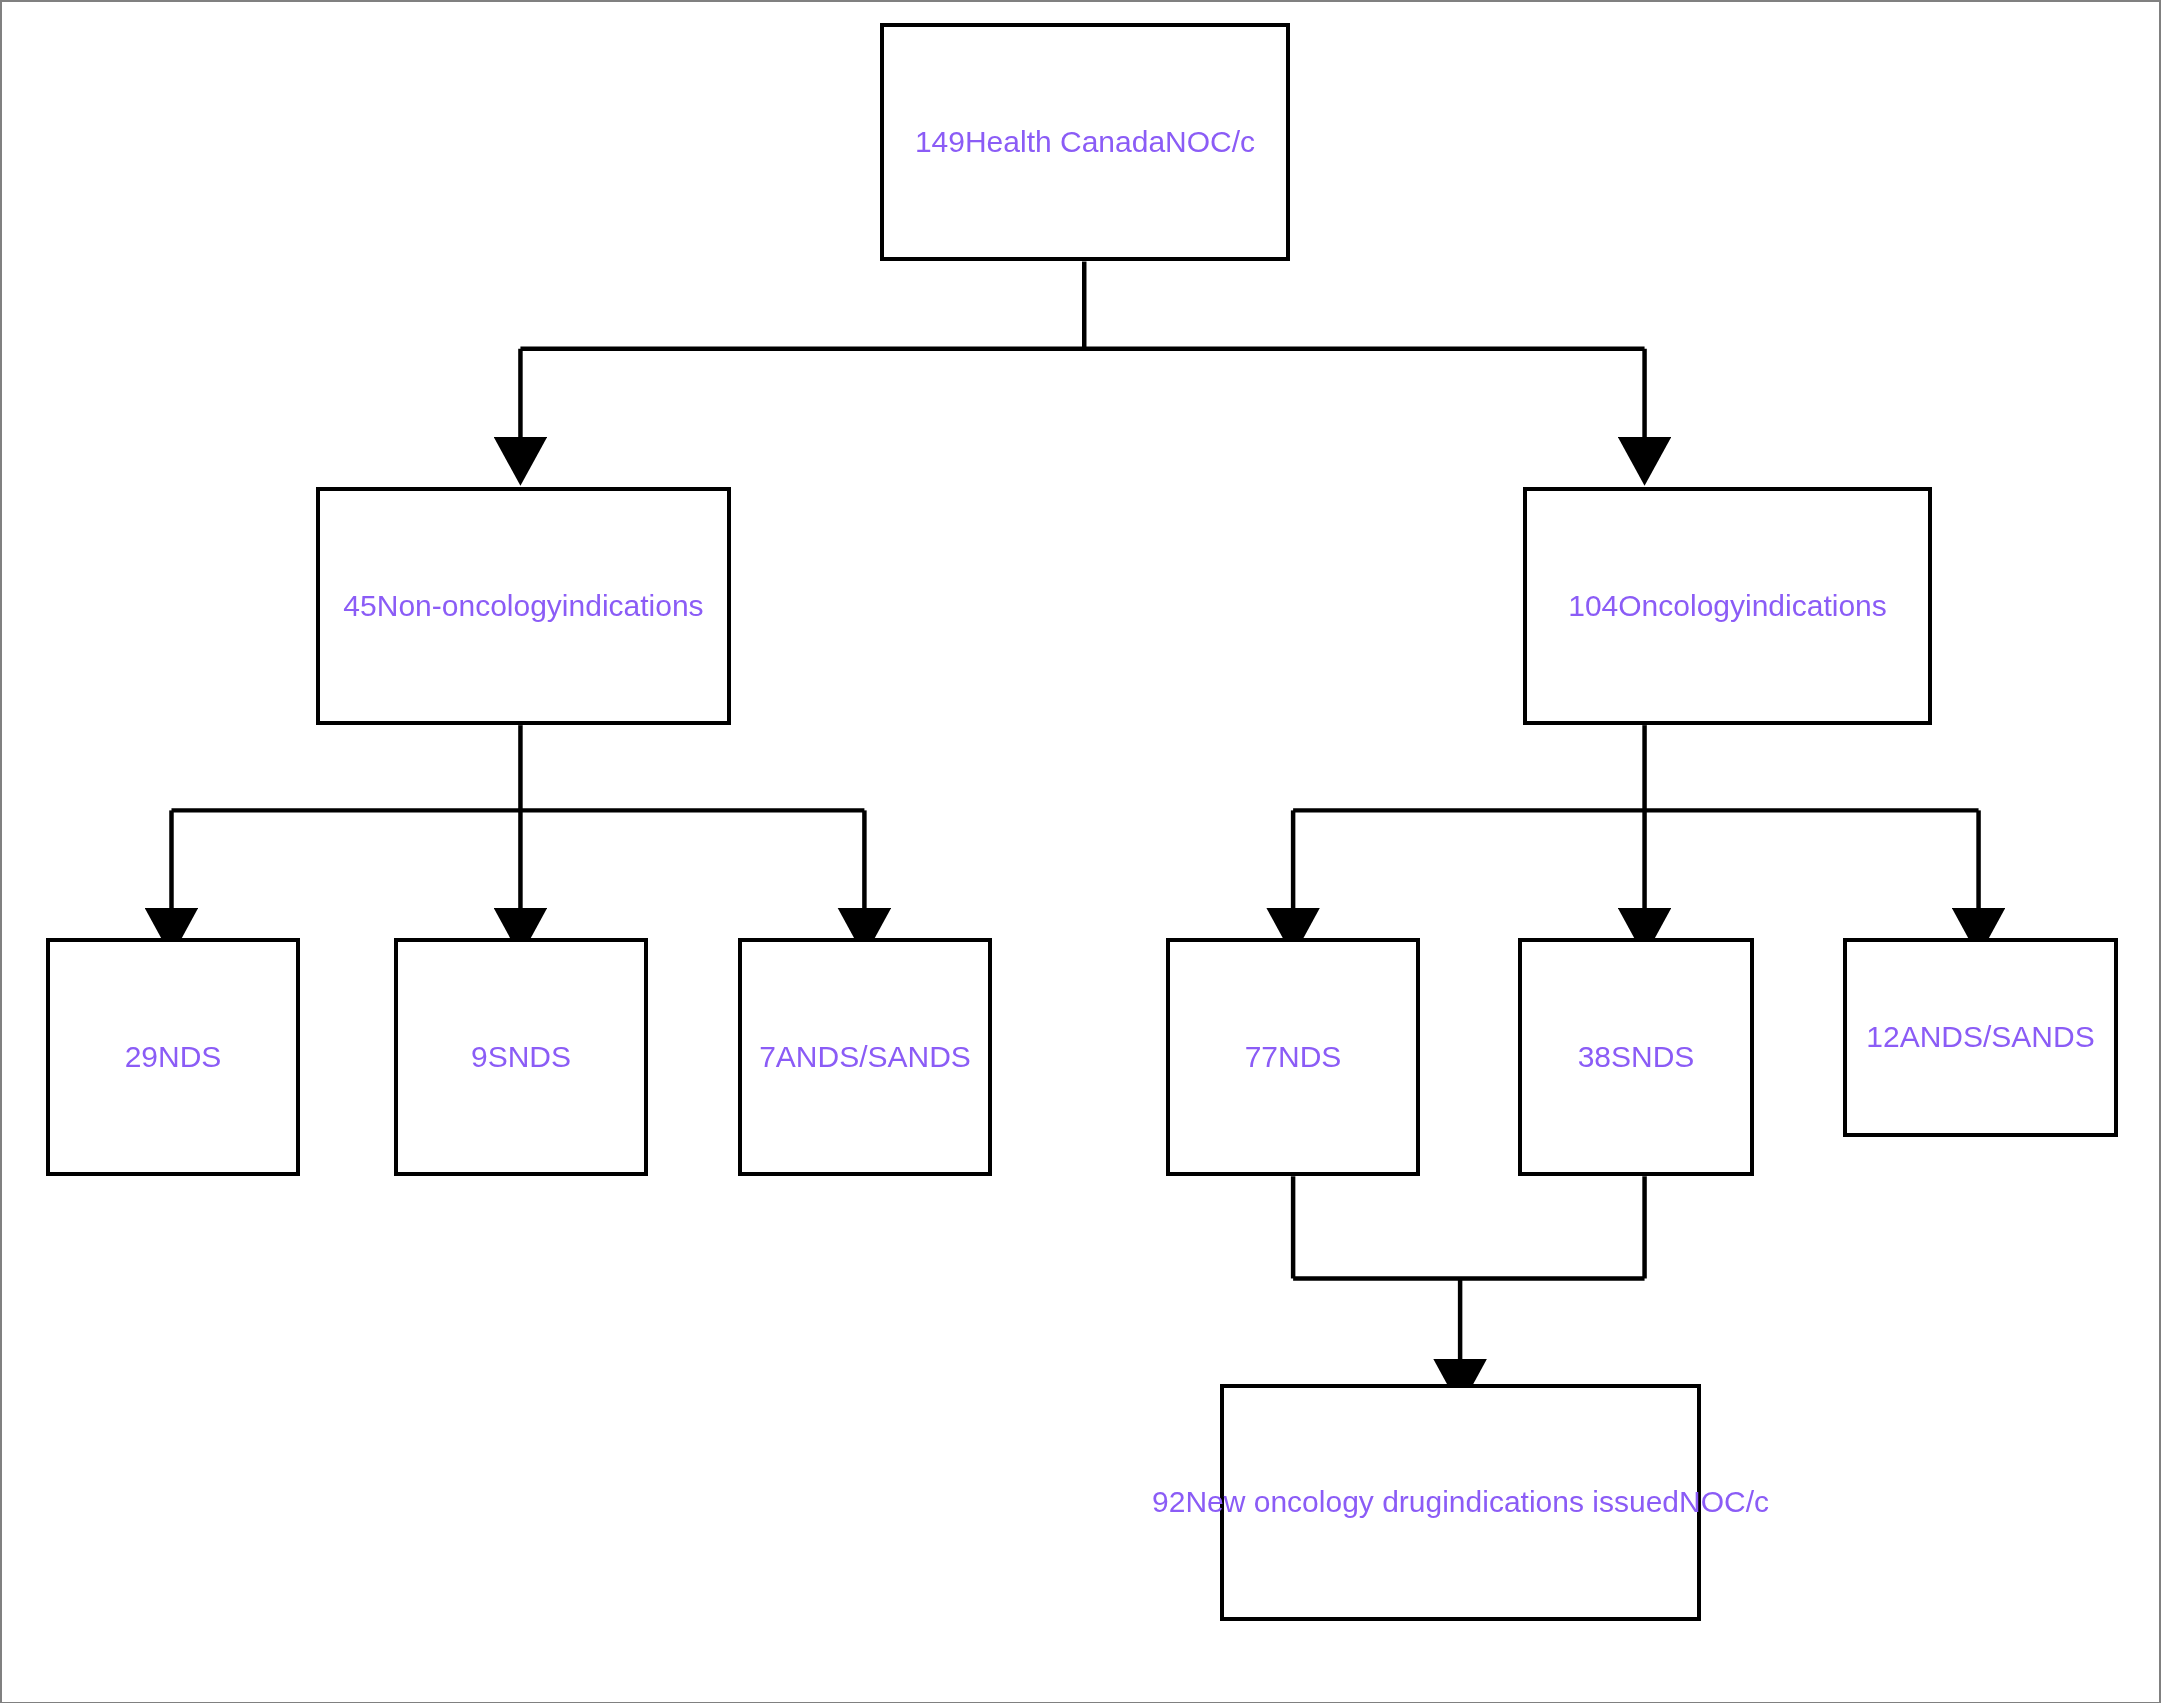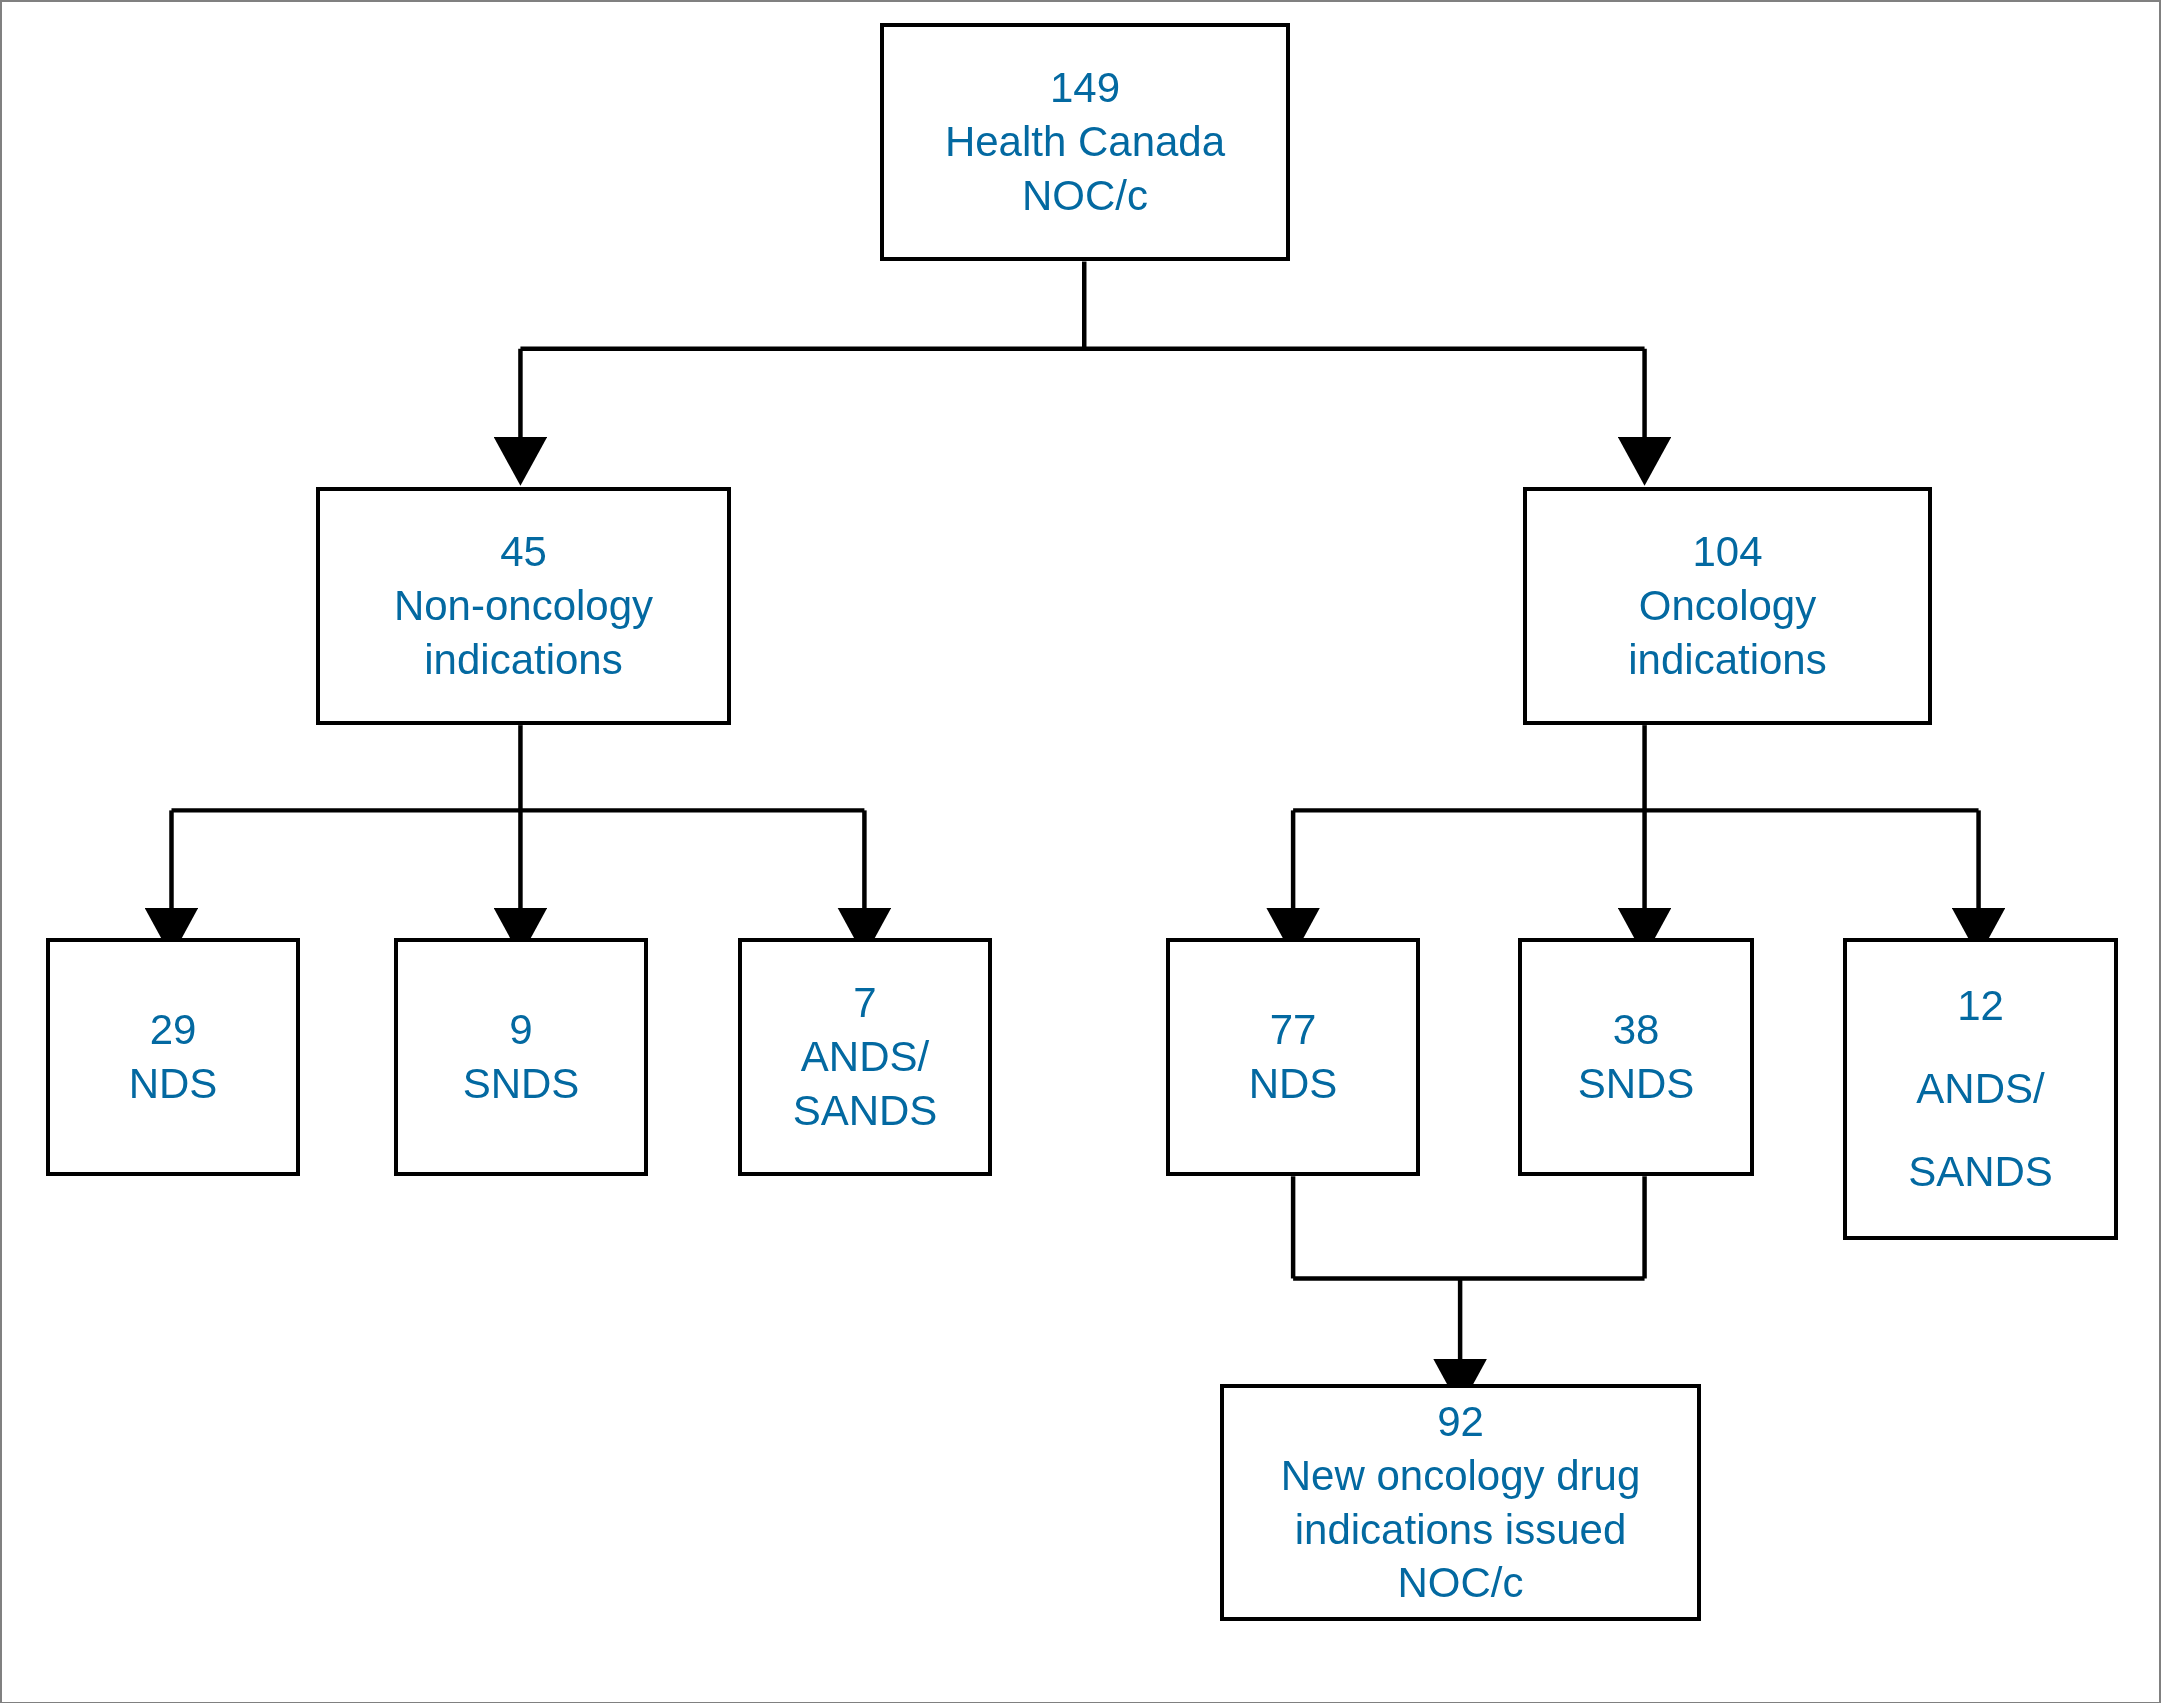--- a/index.html
+++ b/index.html
@@ -23,26 +23,25 @@
     top: 0;
     width: 2161px;
     height: 1704px;
   }
   .node {
     position: absolute;
     box-sizing: border-box;
     border: 4.5px solid #000000;
     background: #ffffff;
     display: flex;
-    flex-direction: column;
     align-items: center;
     justify-content: center;
     text-align: center;
-    color: #0369a1;
-    font-size: 42px;
+    color: #8b5cf6;
+    font-size: 30px;
     line-height: 1.28;
     font-family: "Liberation Sans", sans-serif;
   }
   .node .ln { display: block; white-space: nowrap; }
 </style>
 </head>
 <body>
 
 <div id="canvas">
 
@@ -121,21 +120,21 @@
   <div class="node" style="left:1164px; top:936px; width:254px; height:238px;">
     <span class="ln">77</span>
     <span class="ln">NDS</span>
   </div>
 
   <div class="node" style="left:1516px; top:936px; width:236px; height:238px;">
     <span class="ln">38</span>
     <span class="ln">SNDS</span>
   </div>
 
-  <div class="node" style="left:1841px; top:936px; width:275px; height:302px;gap:29px;">
+  <div class="node" style="left:1841px; top:936px; width:275px; height:199px;">
     <span class="ln">12</span>
     <span class="ln">ANDS/</span>
     <span class="ln">SANDS</span>
   </div>
 
   <div class="node" style="left:1218px; top:1382px; width:481px; height:237px;">
     <span class="ln">92</span>
     <span class="ln">New oncology drug</span>
     <span class="ln">indications issued</span>
     <span class="ln">NOC/c</span>

